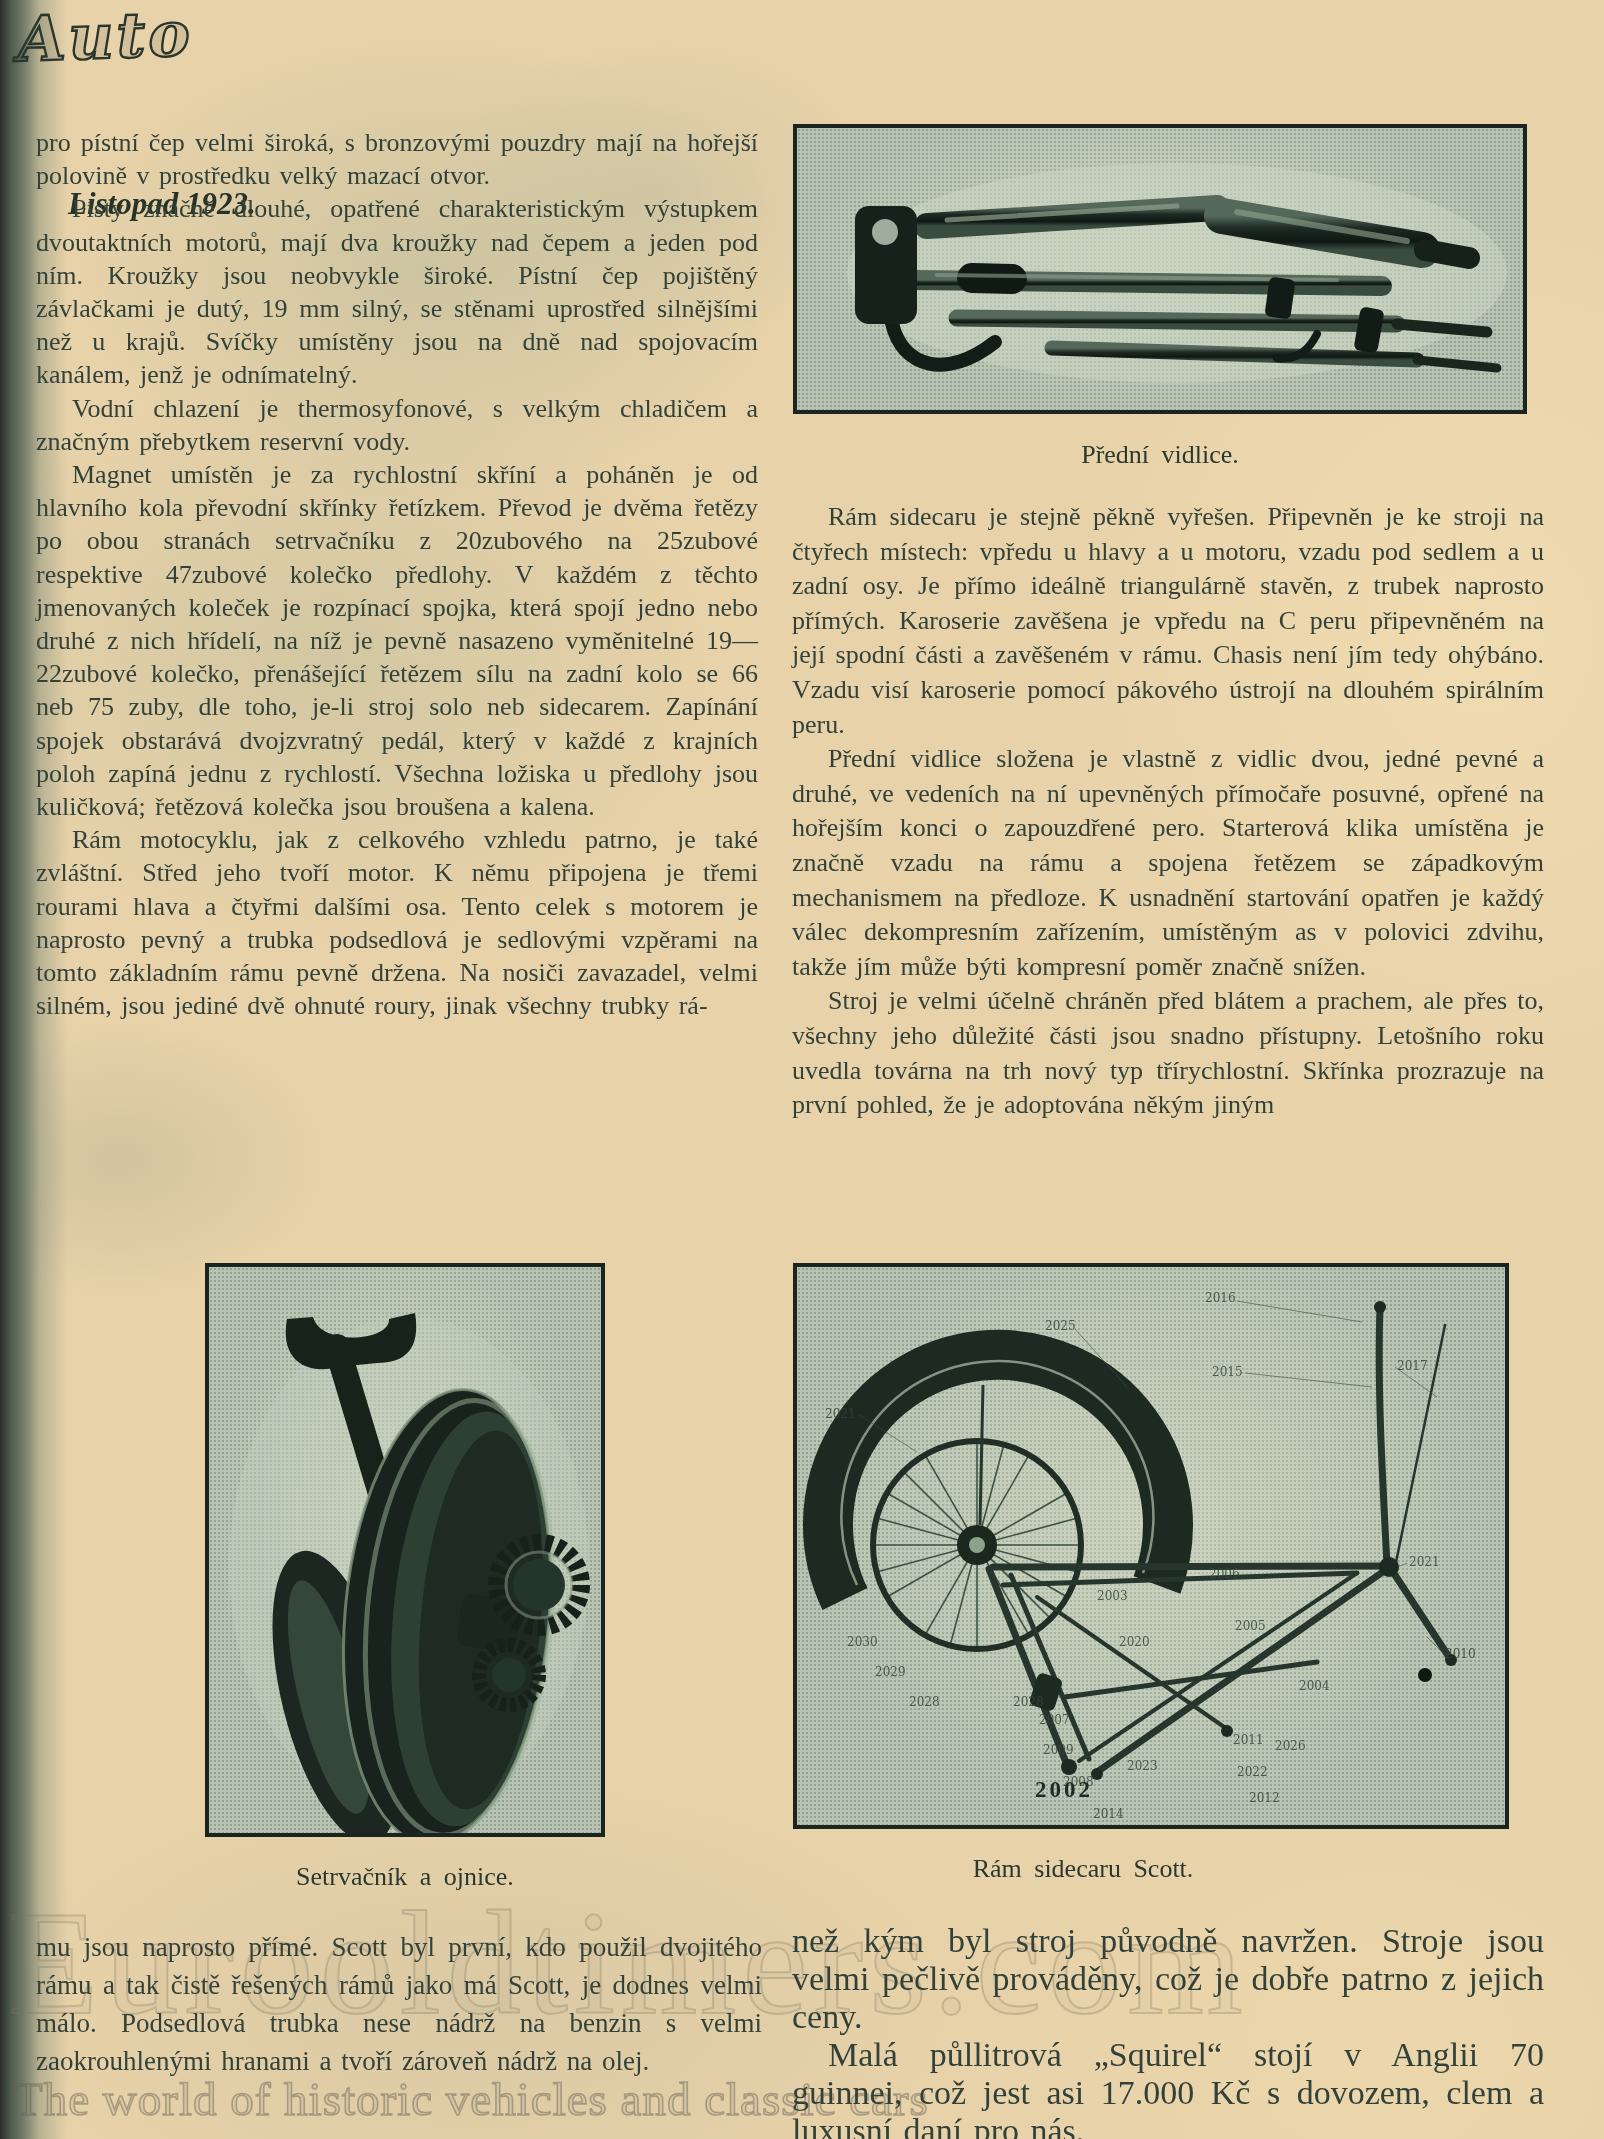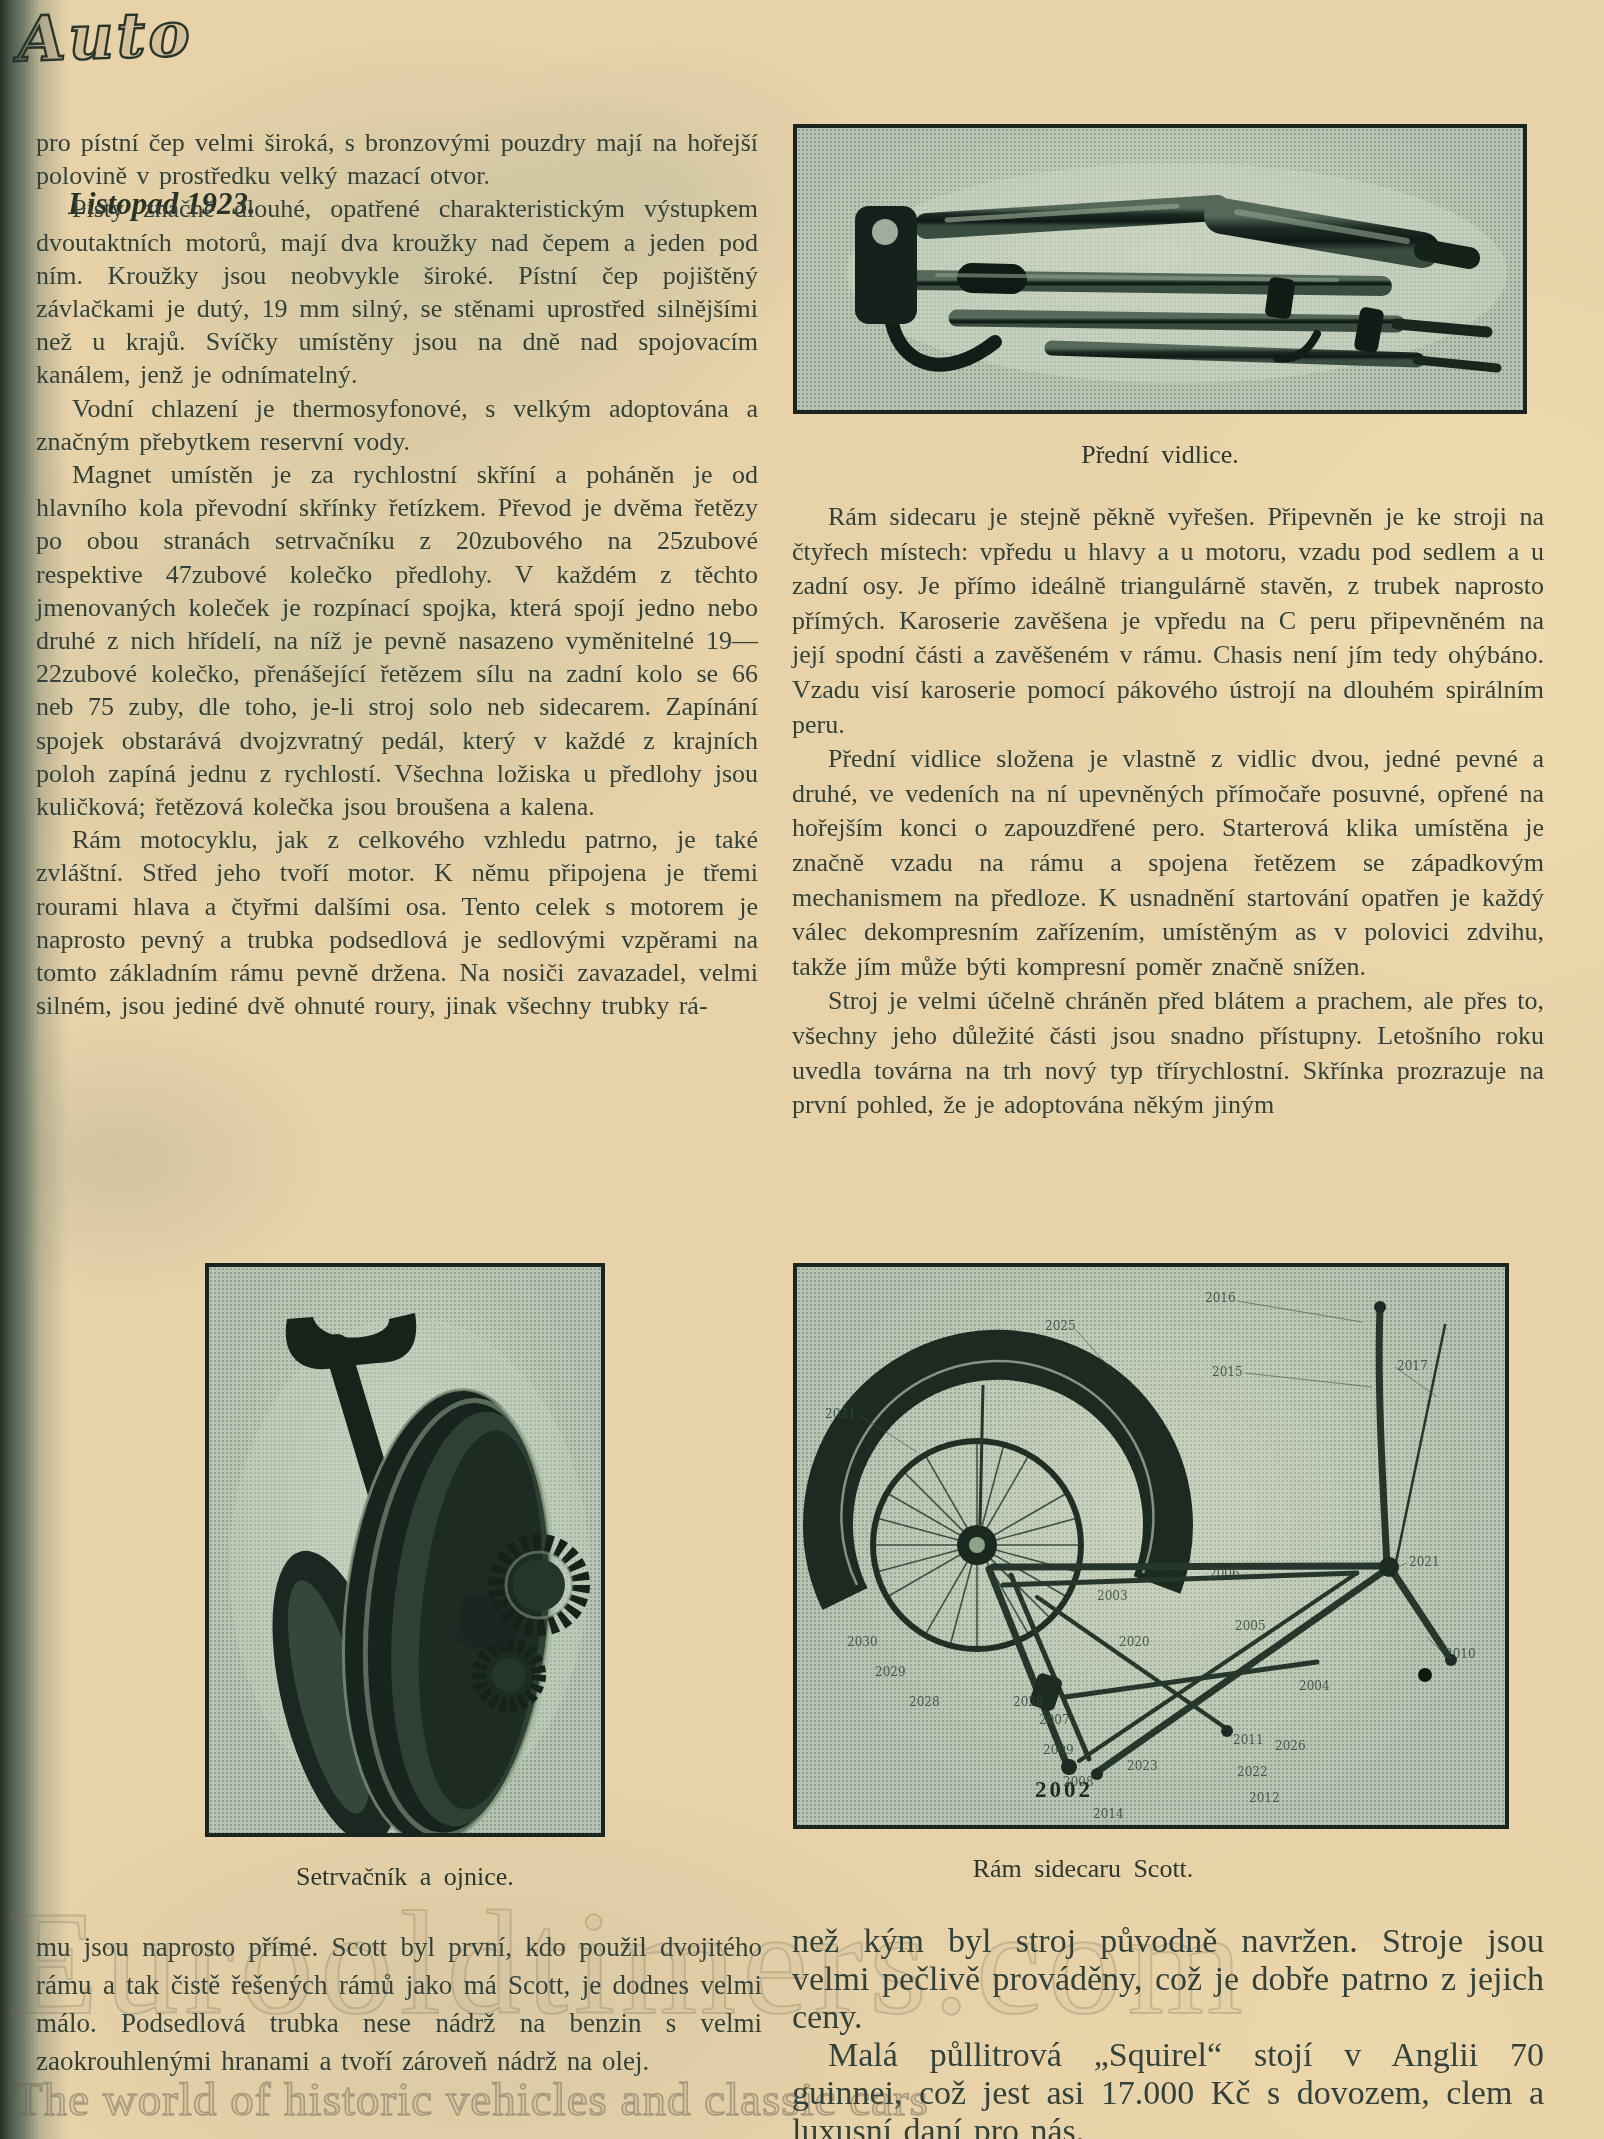--- a/index.html
+++ b/index.html
@@ -74,21 +74,21 @@
   <div class="wm-big">Eurooldtimers.com</div>
   <div class="wm-slogan">The world of historic vehicles and classic cars</div>
 
   <div class="hdr hdr-date">Listopad 1923.</div>
   <div class="hdr-logo">Auto</div>
   <div class="hdr hdr-page">Strana 689.</div>
 
   <div class="col col-left">
       <p class="para">pro pístní čep velmi široká, s bronzovými pouzdry mají na hořejší polovině v prostředku velký mazací otvor.</p>
       <p class="para ind">Písty značně dlouhé, opatřené charakteristickým výstupkem dvoutaktních motorů, mají dva kroužky nad čepem a jeden pod ním. Kroužky jsou neobvykle široké. Pístní čep pojištěný závlačkami je dutý, 19 mm silný, se stěnami uprostřed silnějšími než u krajů. Svíčky umístěny jsou na dně nad spojovacím kanálem, jenž je odnímatelný.</p>
-      <p class="para ind">Vodní chlazení je thermosyfonové, s velkým adoptována a značným přebytkem reservní vody.</p>
+      <p class="para ind">Vodní chlazení je thermosyfonové, s velkým chladičem a značným přebytkem reservní vody.</p>
       <p class="para ind">Magnet umístěn je za rychlostní skříní a poháněn je od hlavního kola převodní skřínky řetízkem. Převod je dvěma řetězy po obou stranách setrvačníku z 20zubového na 25zubové respektive 47zubové kolečko předlohy. V každém z těchto jmenovaných koleček je rozpínací spojka, která spojí jedno nebo druhé z nich hřídelí, na níž je pevně nasazeno vyměnitelné 19—22zubové kolečko, přenášející řetězem sílu na zadní kolo se 66 neb 75 zuby, dle toho, je-li stroj solo neb sidecarem. Zapínání spojek obstarává dvojzvratný pedál, který v každé z krajních poloh zapíná jednu z rychlostí. Všechna ložiska u předlohy jsou kuličková; řetězová kolečka jsou broušena a kalena.</p>
       <p class="para ind">Rám motocyklu, jak z celkového vzhledu patrno, je také zvláštní. Střed jeho tvoří motor. K němu připojena je třemi rourami hlava a čtyřmi dalšími osa. Tento celek s motorem je naprosto pevný a trubka podsedlová je sedlovými vzpěrami na tomto základním rámu pevně držena. Na nosiči zavazadel, velmi silném, jsou jediné dvě ohnuté roury, jinak všechny trubky rá-</p>
     </div>
   <div class="col col-right">
       <p class="para ind">Rám sidecaru je stejně pěkně vyřešen. Připevněn je ke stroji na čtyřech místech: vpředu u hlavy a u motoru, vzadu pod sedlem a u zadní osy. Je přímo ideálně triangulárně stavěn, z trubek naprosto přímých. Karoserie zavěšena je vpředu na C peru připevněném na její spodní části a zavěšeném v rámu. Chasis není jím tedy ohýbáno. Vzadu visí karoserie pomocí pákového ústrojí na dlouhém spirálním peru.</p>
       <p class="para ind">Přední vidlice složena je vlastně z vidlic dvou, jedné pevné a druhé, ve vedeních na ní upevněných přímočaře posuvné, opřené na hořejším konci o zapouzdřené pero. Starterová klika umístěna je značně vzadu na rámu a spojena řetězem se západkovým mechanismem na předloze. K usnadnění startování opatřen je každý válec dekompresním zařízením, umístěným as v polovici zdvihu, takže jím může býti kompresní poměr značně snížen.</p>
       <p class="para ind">Stroj je velmi účelně chráněn před blátem a prachem, ale přes to, všechny jeho důležité části jsou snadno přístupny. Letošního roku uvedla továrna na trh nový typ třírychlostní. Skřínka prozrazuje na první pohled, že je adoptována někým jiným</p>
     </div>
   <div class="col col-left-bottom">
       <p class="para">mu jsou naprosto přímé. Scott byl první, kdo použil dvojitého rámu a tak čistě řešených rámů jako má Scott, je dodnes velmi málo. Podsedlová trubka nese nádrž na benzin s velmi zaokrouhlenými hranami a tvoří zároveň nádrž na olej.</p>

